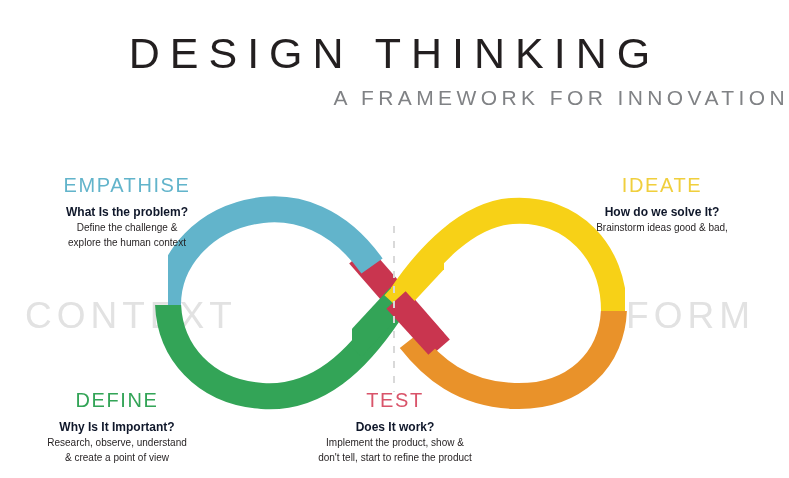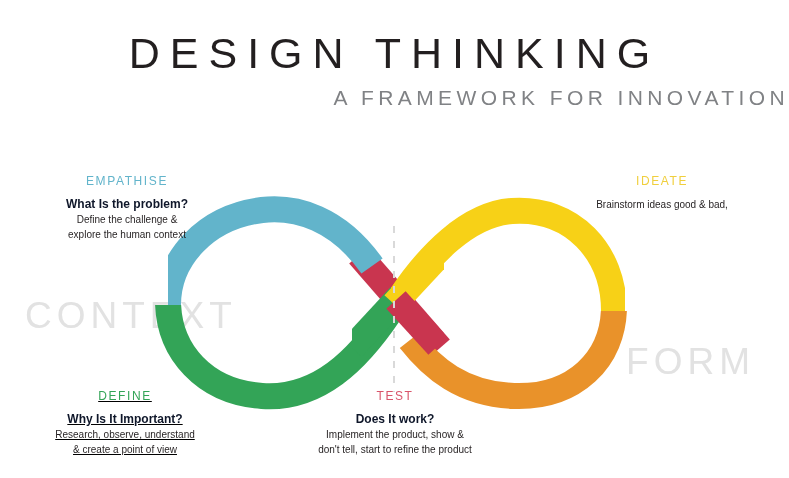--- a/index.html
+++ b/index.html
@@ -38,29 +38,29 @@
   .watermark{
     position:absolute;
     font-size:37px;
     letter-spacing:5px;
     color:#e2e2e2;
     font-weight:400;
     line-height:1;
     white-space:nowrap;
   }
   #wm-context{left:25px;top:297px;}
-  #wm-form{right:34px;top:297px;margin-top:46px;}
+  #wm-form{right:34px;top:297px;}
 
   
   .loop-svg{position:absolute;left:0;top:0;}
 
   
   .stage-block{position:absolute;text-align:center;}
   .stage-name{
-    font-size:12px;
+    font-size:20px;
     letter-spacing:1.6px;
     line-height:1;
     font-weight:400;
     margin-bottom:10px;
     white-space:nowrap;
   }
   .stage-q{
     font-size:12px;
     font-weight:bold;
     color:#0f172a;
@@ -69,21 +69,21 @@
   }
   .stage-desc{
     font-size:10px;
     color:#231f20;
     line-height:15px;
     font-weight:400;
   }
 
   #blk-empathise{left:14px;top:175px;width:226px;}
   #blk-ideate{left:549px;top:175px;width:226px;}
-  #blk-define{left:12px;top:390px;width:226px;text-decoration:underline;}
+  #blk-define{left:4px;top:390px;width:226px;}
   #blk-test{left:278px;top:390px;width:234px;}
   #blk-prototype{left:552px;top:390px;width:226px;}
 </style>
 </head>
 <body>
 
 <div class="stage">
 
   <div class="title">DESIGN THINKING</div>
   <div class="subtitle">A FRAMEWORK FOR INNOVATION</div>
@@ -154,20 +154,21 @@
 
   <div class="stage-block" id="blk-empathise">
     <div class="stage-name" style="color:#62b4cb">EMPATHISE</div>
     <div class="stage-q">What Is the problem?</div>
     <div class="stage-desc">Define the challenge &amp;</div>
     <div class="stage-desc">explore the human context</div>
   </div>
 
   <div class="stage-block" id="blk-ideate">
     <div class="stage-name" style="color:#f0cf3d">IDEATE</div>
+    <div class="stage-q">How do we solve It?</div>
     <div class="stage-desc">Brainstorm ideas good &amp; bad,</div>
   </div>
 
   <div class="stage-block" id="blk-define">
     <div class="stage-name" style="color:#33a457">DEFINE</div>
     <div class="stage-q">Why Is It Important?</div>
     <div class="stage-desc">Research, observe, understand</div>
     <div class="stage-desc">&amp; create a point of view</div>
   </div>
 

